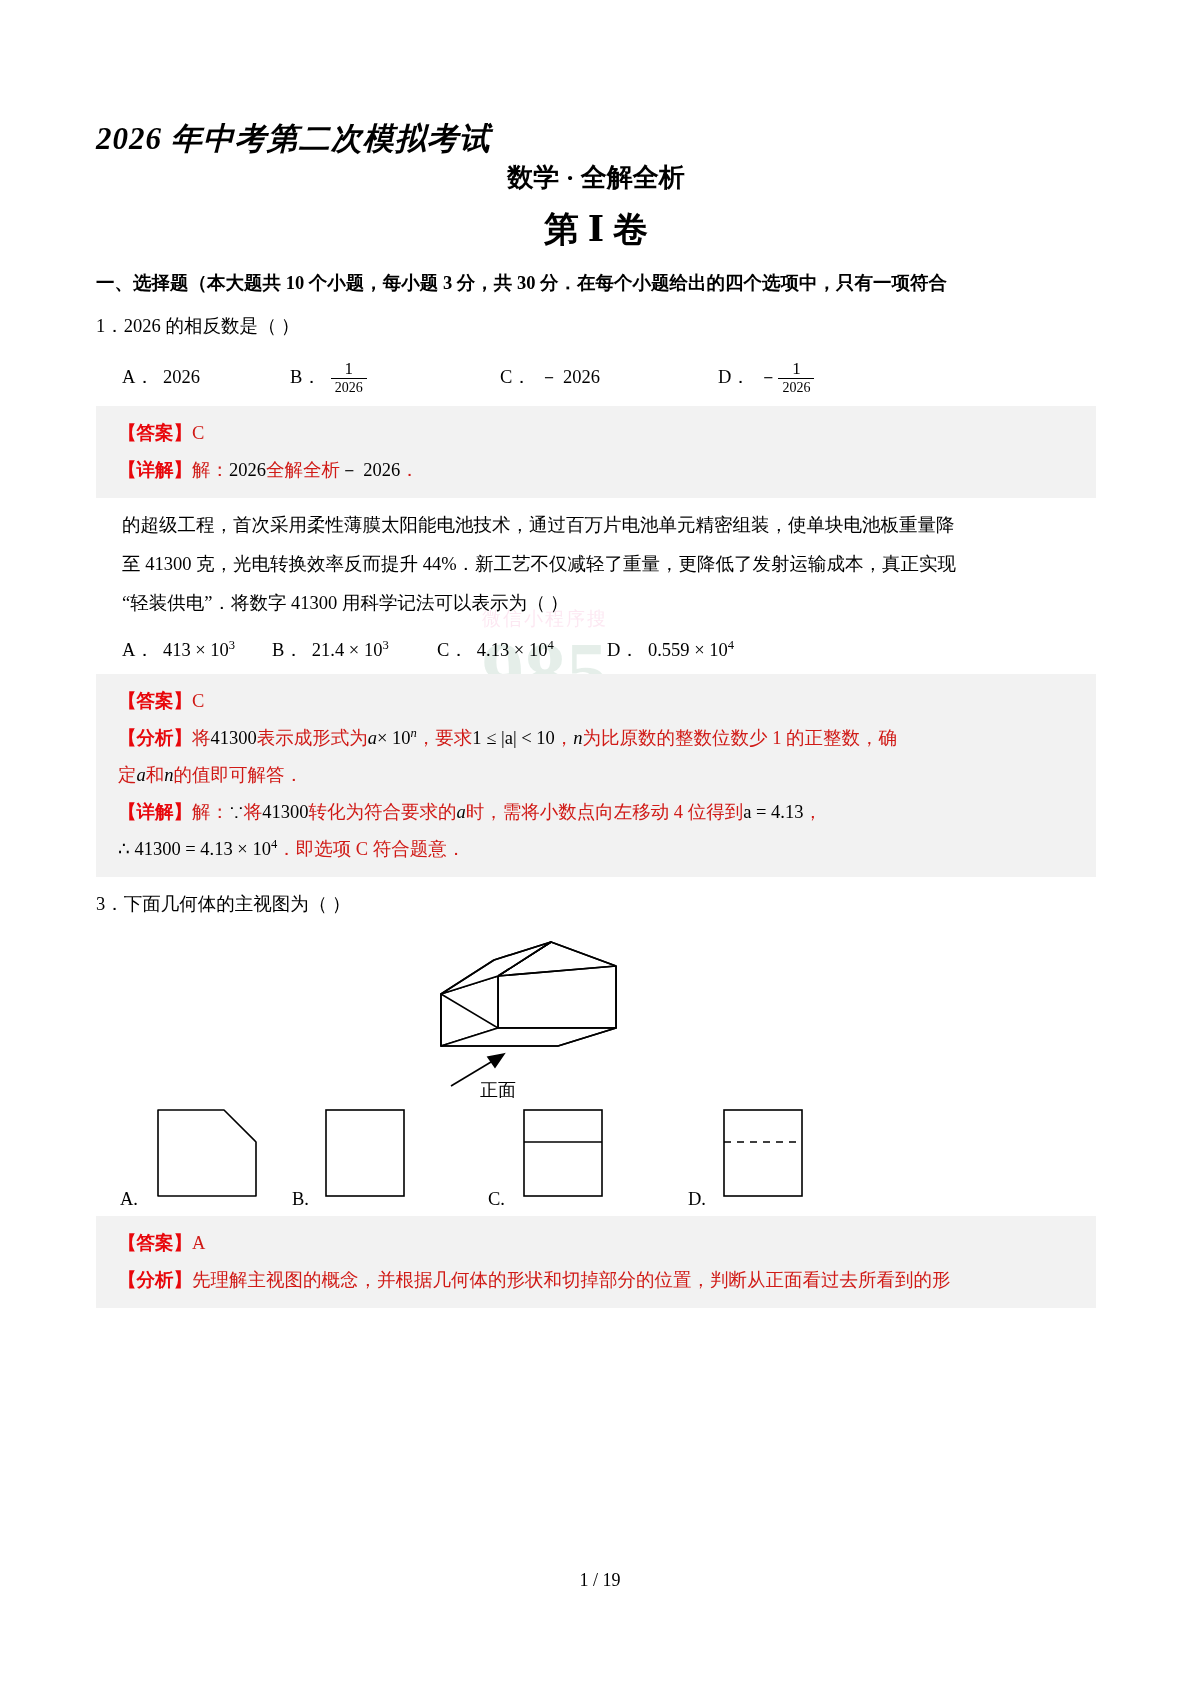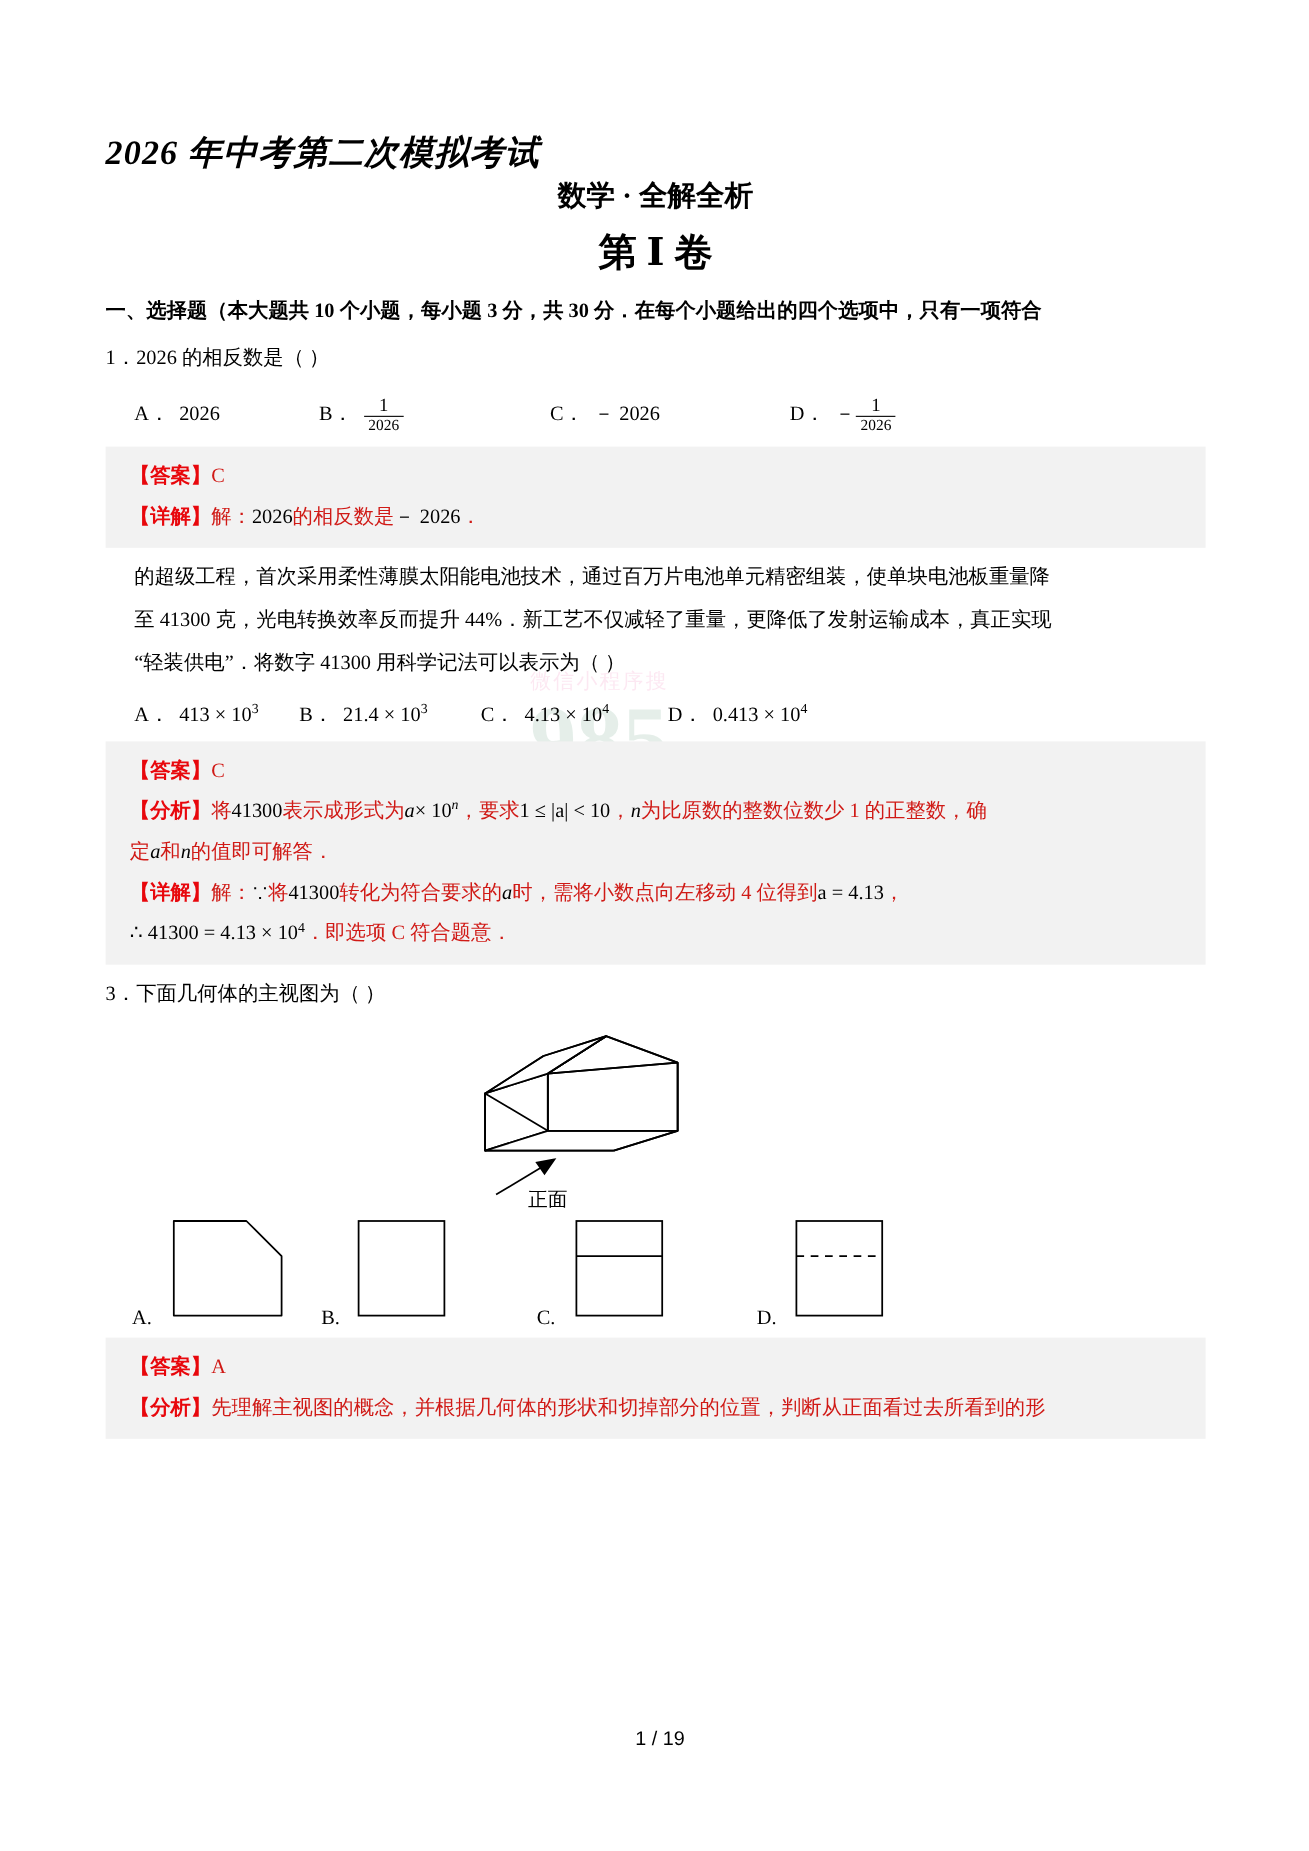--- a/index.html
+++ b/index.html
@@ -146,21 +146,21 @@
   }
 
   
   .footer {
     position: absolute;
     left: 0;
     right: 0;
     bottom: 92px;
     text-align: center;
     font-size: 18px;
-    font-family: Liberation Sans, sans-serif;
+    font-family: Liberation Serif, serif;
     margin-left: 10px;
   }
 
   
   .watermark {
     position: absolute;
     left: 380px;
     top: 600px;
     width: 330px;
     height: 210px;
@@ -249,21 +249,21 @@
           <span class="den">2026</span>
         </span>
       </div>
     </div>
 
     <div class="ans-block">
       <span class="ans-line">
         <span class="tag">【答案】</span><span class="red">C</span>
       </span>
       <span class="ans-line">
-        <span class="tag">【详解】</span><span class="red">解：</span><span class="blk">2026</span><span class="red">的相反数是</span><span class="blk">－ 2026</span><span class="red">．</span>
+        <span class="tag">【详解】</span><span class="red">解：</span><span class="blk">2026</span><span class="red">全解全析</span><span class="blk">－ 2026</span><span class="red">．</span>
       </span>
     </div>
 
     <div class="question">
       <span class="q-line q-indent">的超级工程，首次采用柔性薄膜太阳能电池技术，通过百万片电池单元精密组装，使单块电池板重量降</span>
       <span class="q-line q-indent">至 41300 克，光电转换效率反而提升 44%．新工艺不仅减轻了重量，更降低了发射运输成本，真正实现</span>
       <span class="q-line q-indent">“轻装供电”．将数字 41300 用科学记法可以表示为（        ）</span>
     </div>
 
     <div class="options-row q2">
@@ -274,21 +274,21 @@
       <div class="opt opt-b">
         <span class="opt-label">B．</span>
         <span><span>21.4 ×</span>&nbsp;<span>10</span><sup>3</sup></span>
       </div>
       <div class="opt opt-c">
         <span class="opt-label">C．</span>
         <span><span>4.13 ×</span>&nbsp;<span>10</span><sup>4</sup></span>
       </div>
       <div class="opt opt-d">
         <span class="opt-label">D．</span>
-        <span><span>0.413 ×</span>&nbsp;<span>10</span><sup>4</sup></span>
+        <span><span>0.559 ×</span>&nbsp;<span>10</span><sup>4</sup></span>
       </div>
     </div>
 
     <div class="ans-block">
       <span class="ans-line">
         <span class="tag">【答案】</span><span class="red">C</span>
       </span>
       <span class="ans-line">
         <span class="tag">【分析】</span><span class="red">将</span><span class="blk">41300</span><span class="red">表示成形式为</span><span class="blk ital">a</span><span class="blk">× 10</span><sup class="blk ital">n</sup><span class="red">，要求</span><span class="blk">1 ≤ |a| &lt; 10</span><span class="red">，</span><span class="blk ital">n</span><span class="red">为比原数的整数位数少 1 的正整数，确</span>
       </span>

